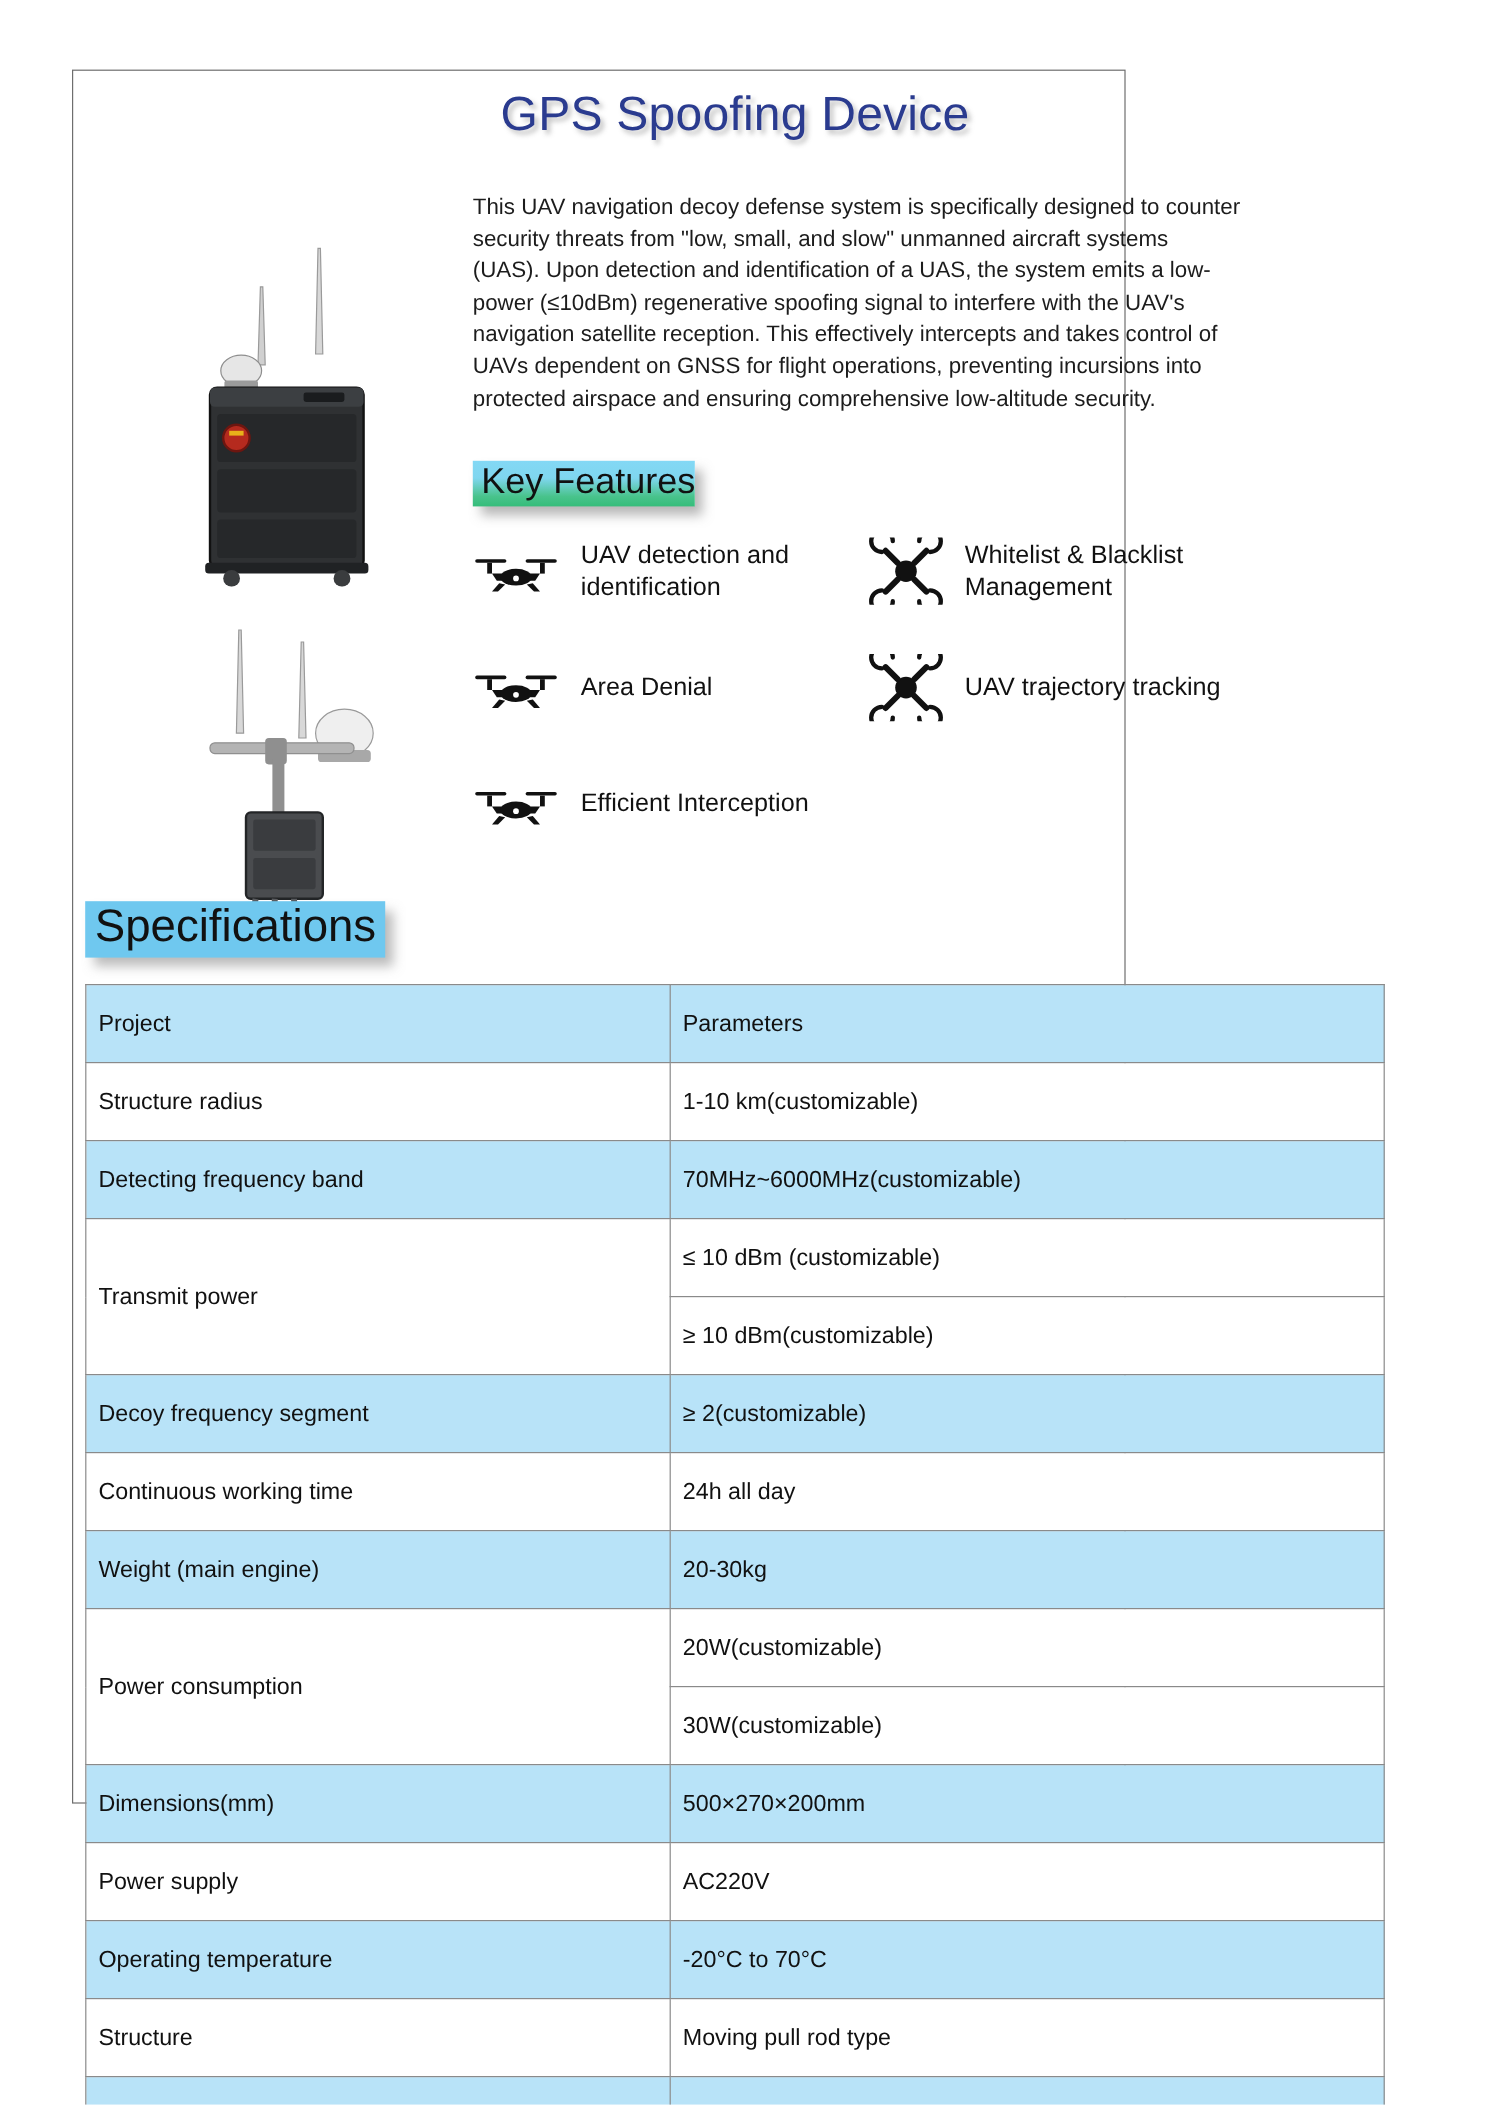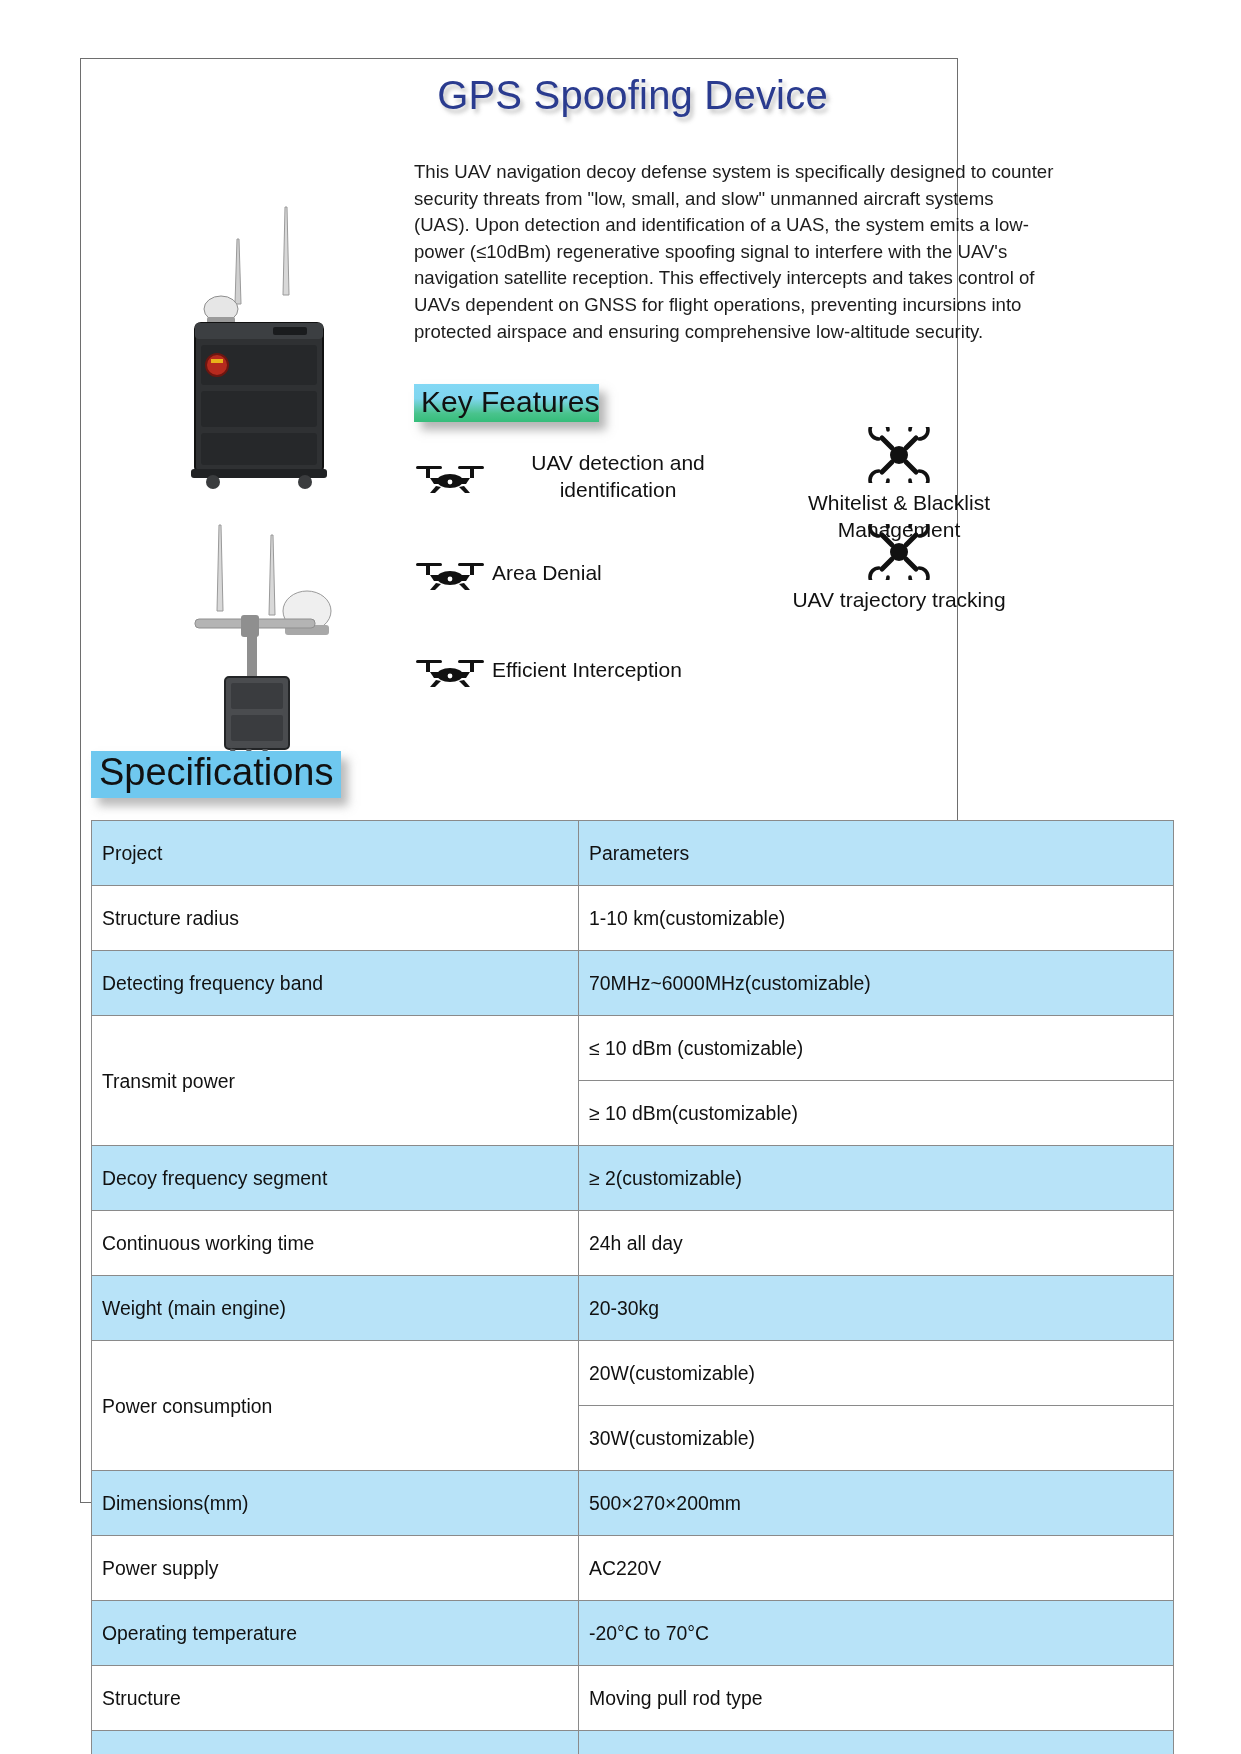--- a/index.html
+++ b/index.html
@@ -11,21 +11,21 @@
   }
   #page {
     position: relative;
     width: 1241px;
     height: 1754px;
     background: #ffffff;
     overflow: hidden;
   }
   .page-frame {
     position: absolute;
-    left: 80px;
+    left: 60px;
     top: 58px;
     width: 878px;
     height: 1445px;
     border: 1px solid #6e6e6e;
     background: #ffffff;
   }
 
   
   .hero-title {
     position: absolute;
@@ -90,24 +90,23 @@
     top: 368px;
     width: 640px;
     display: grid;
     grid-template-columns: 330px 310px;
     grid-auto-rows: 97px;
     column-gap: 0px;
   }
   .kf-item {
     display: flex;
     align-items: center;
-    gap: 6px;
-    text-align: center;
-  }
-  .kf-item.right { padding-left: 0px; flex-direction: column; }
+    gap: 18px;
+  }
+  .kf-item.right { padding-left: 0px; }
   .kf-icon { flex: 0 0 auto; display: block; }
   .kf-icon.side { width: 72px; height: 38px; }
   .kf-icon.top  { width: 62px; height: 56px; }
   .kf-label {
     font-size: 21px;
     line-height: 27px;
     color: #111111;
   }
 
   

